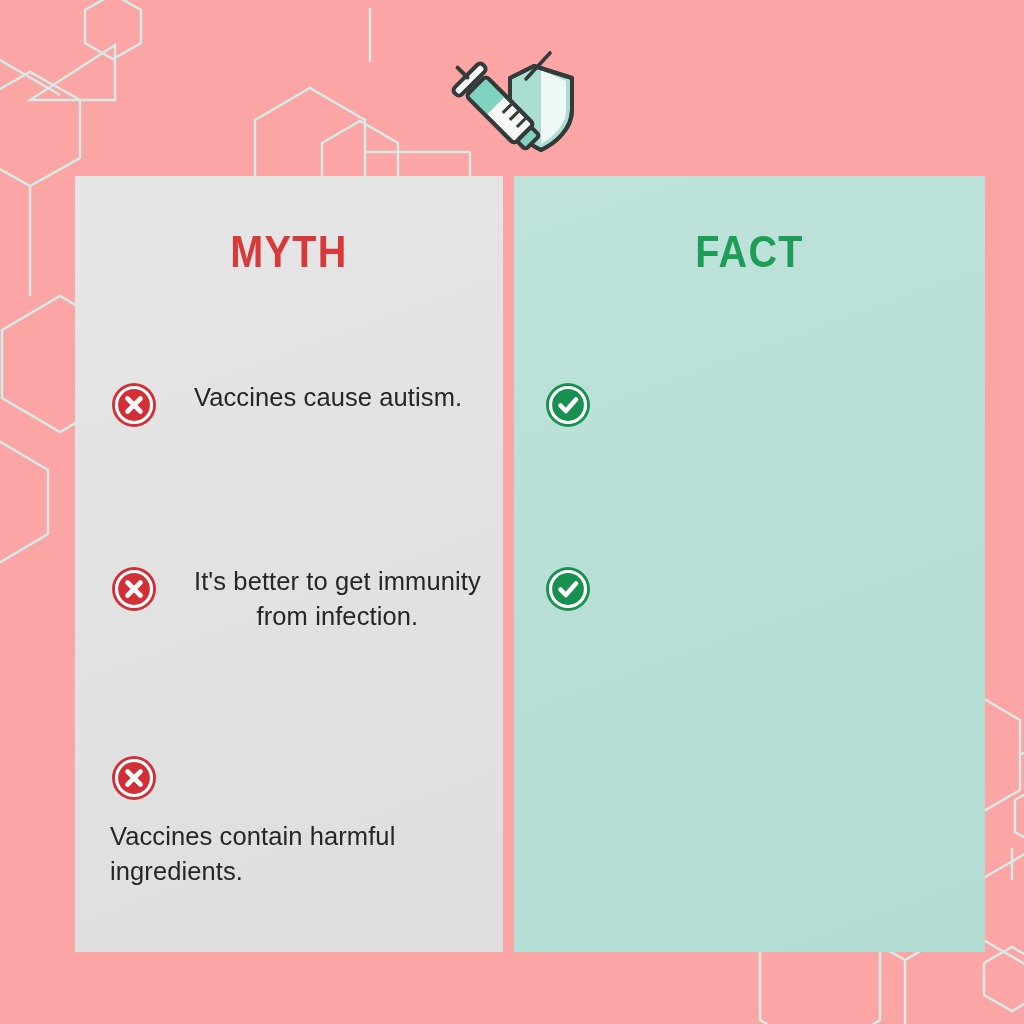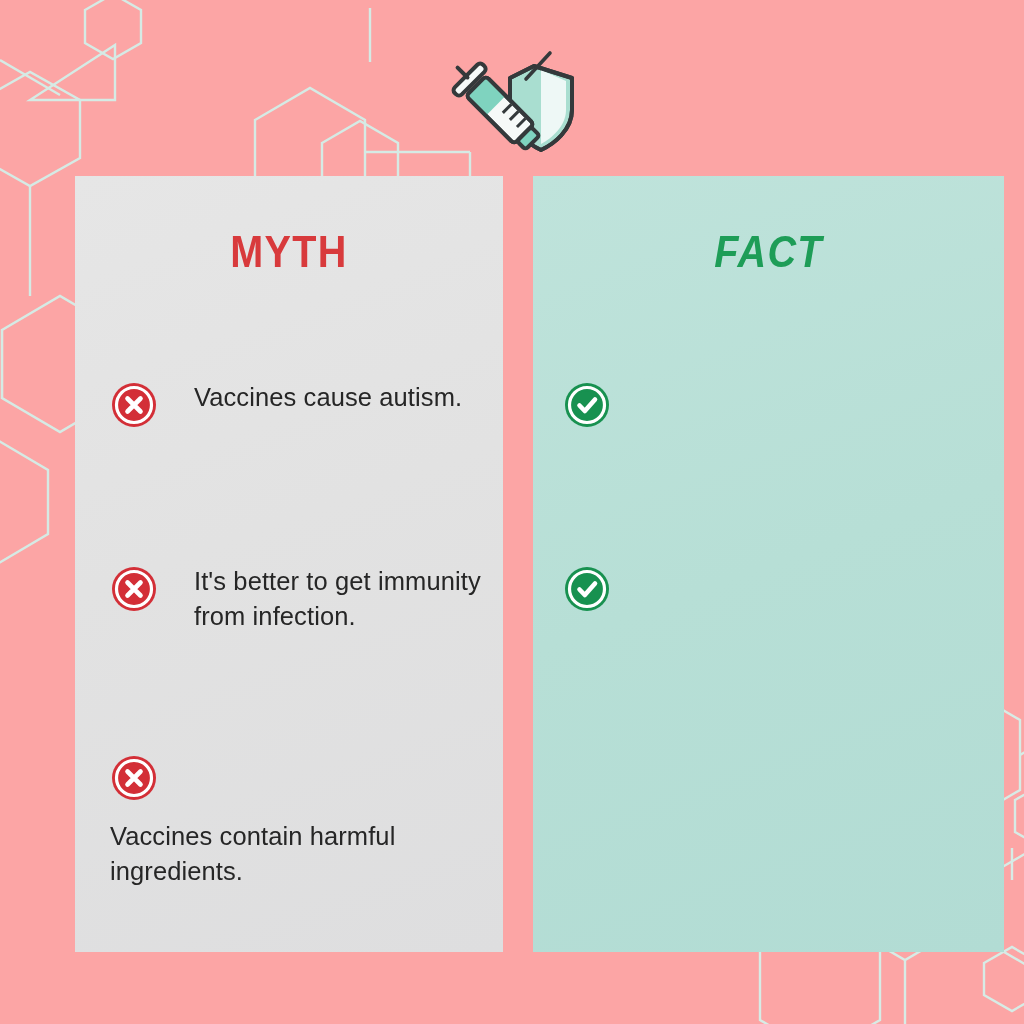--- a/index.html
+++ b/index.html
@@ -41,24 +41,23 @@
     position: absolute;
     top: 176px;
     height: 776px;
   }
   .panel-myth {
     left: 75px;
     width: 428px;
     background: linear-gradient(160deg, #e6e6e6 0%, #e2e2e2 45%, #dededf 100%);
   }
   .panel-fact {
-    left: 533px;
+    left: 514px;
     width: 471px;
     background: linear-gradient(160deg, #bfe3db 0%, #b7dfd6 50%, #b2dcd4 100%);
-    font-style: italic;
   }
   .panel-title {
     position: absolute;
     top: 50px;
     left: 0;
     width: 100%;
     text-align: center;
     font-size: 45px;
     font-weight: 700;
     letter-spacing: 1.5px;
@@ -72,21 +71,21 @@
   .row {
     position: absolute;
     display: flex;
     align-items: flex-start;
     gap: 16px;
     margin-top: 8px;
   }
   .col-myth .row { left: 35px; width: 390px; }
   .col-fact .row { left: 30px; width: 400px; }
   .row-0 { top: 195px; }
-  .row-1 { top: 379px; }
+  .row-1 { top: 379px; text-align: center; }
   .row-2 { top: 568px; flex-direction: column; }
 
   .row-icon {
     flex: 0 0 auto;
     width: 48px;
     height: 48px;
     margin-right: 20px;
     margin-top: 2px;
   }
   .row-text {

